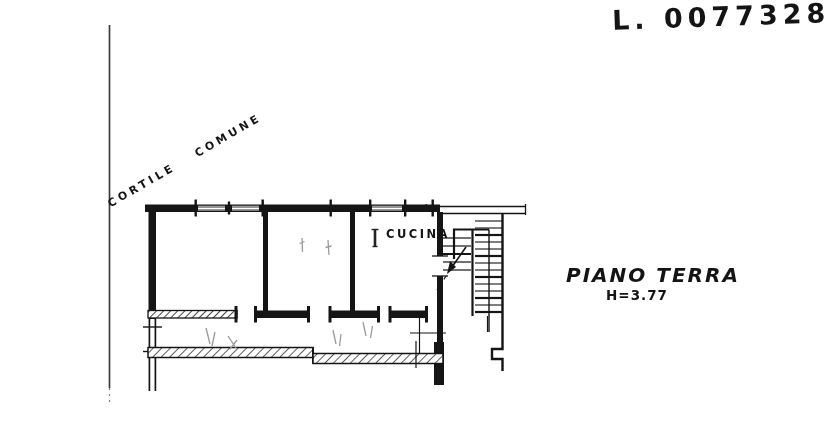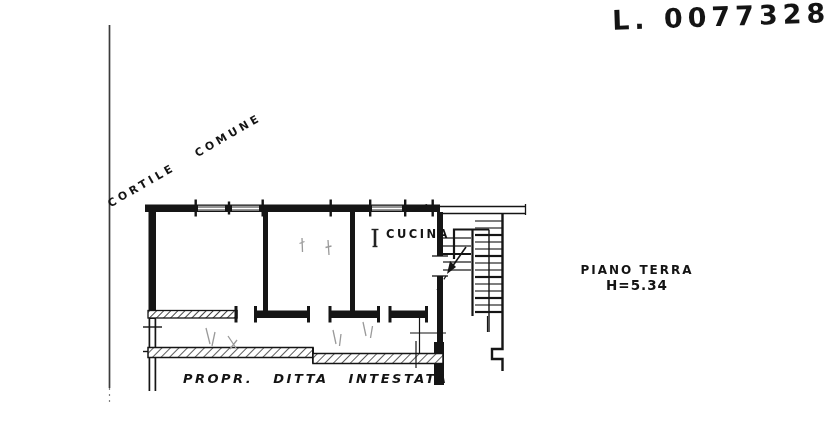--- a/index.html
+++ b/index.html
@@ -37,22 +37,23 @@
     left:386px;top:227px;
     font-size:11.5px;
     letter-spacing:2.5px;
   }
   .floor-block{
     left:566px;top:263px;
     width:142px;
     text-align:center;
   }
   .floor-title{
-    font-size:12px;
+    font-size:20px;
     letter-spacing:2px;
+    font-style:italic;
   }
   .floor-height{
     font-size:13.5px;
     letter-spacing:1px;
     margin-top:0px;
   }
   .ownership{
     left:183px;top:371px;
     font-size:13px;
     font-style:italic;
@@ -212,18 +213,17 @@
   </svg>
 
   <div class="hand ref-number">L. 0077328</div>
 
   <div class="hand courtyard">CORTILE COMUNE</div>
 
   <div class="hand kitchen">CUCINA</div>
 
   <div class="hand floor-block">
     <div class="floor-title">PIANO TERRA</div>
-    <div class="floor-height">H=5.34</div>
+    <div class="floor-height">H=3.77</div>
   </div>
 
-  <div class="hand ownership">PROPR. DITTA INTESTATA</div>
 
 </div>
 
 </body></html>

